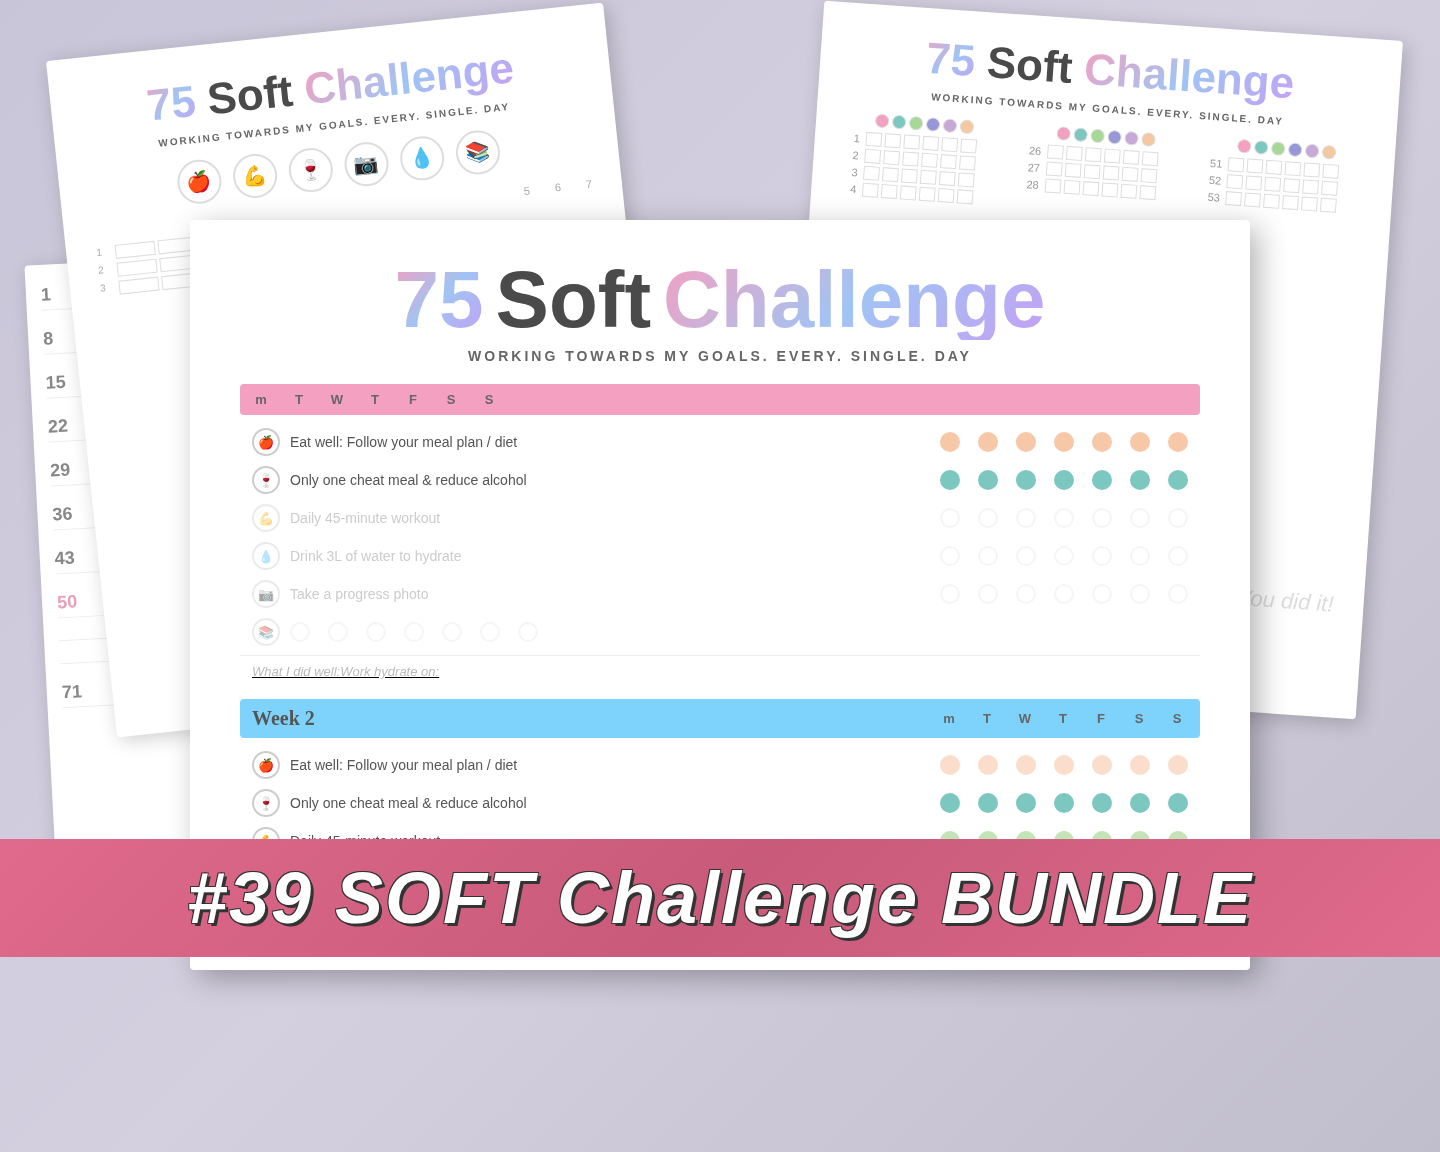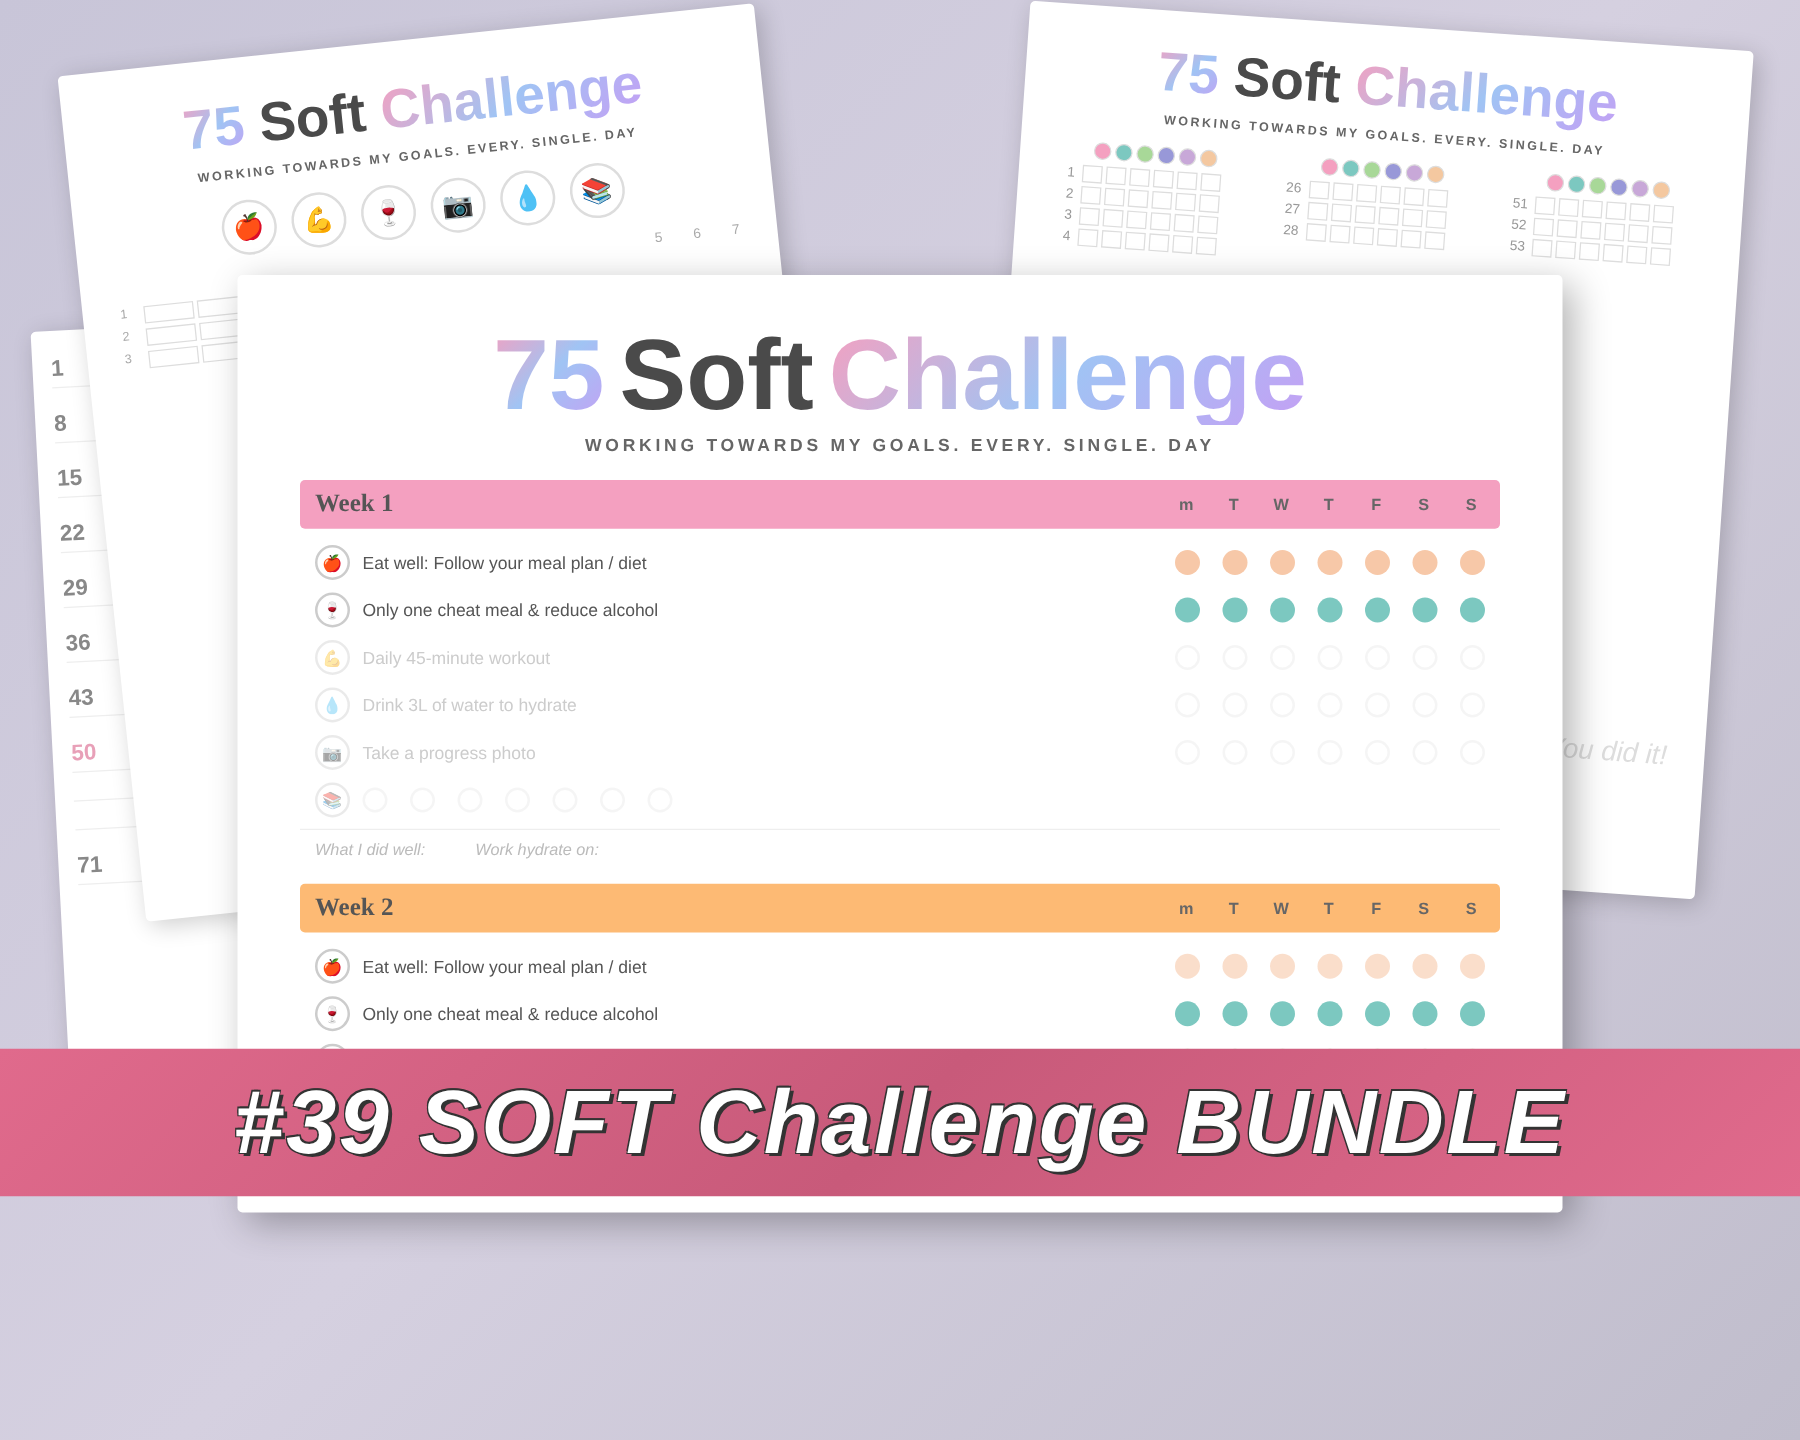--- a/index.html
+++ b/index.html
@@ -156,21 +156,21 @@
     
     .week-header {
       display: flex;
       align-items: center;
       border-radius: 4px;
       padding: 8px 12px;
       margin-bottom: 8px;
     }
 
     .week-header.pink { background: #f4a0c0; }
-    .week-header.mint { background: #fdba74; }
+    .week-header.mint { background: #7dd3fc; }
 
     .week-label {
       font-size: 20px;
       font-weight: 700;
       color: #555;
       flex: 1;
       font-family: 'Comic Sans MS', cursive;
     }
 
     .days-header {
@@ -229,24 +229,24 @@
     .dot-peach { background: #f7c8a8; }
     .dot-teal { background: #7cc8c0; }
     .dot-green { background: #a8d898; }
     .dot-purple { background: #9898d8; }
     .dot-lavender { background: #c8a8d8; }
     .dot-empty { background: transparent; border: 2px solid #ddd; }
 
     
     .reflection-row {
       display: flex;
-      gap: 40px;
       padding: 8px 12px;
       border-top: 1px solid #eee;
       margin-top: 4px;
+      text-decoration: underline;
     }
 
     .reflection-label {
       font-size: 13px;
       color: #bbb;
       font-style: italic;
     }
 
     
     .back-title-75 {
@@ -587,21 +587,20 @@
   <div class="main-title">
     <div class="title-row">
       <span class="title-75">75</span>
       <span class="title-soft">Soft</span>
       <span class="title-challenge">Challenge</span>
     </div>
   </div>
   <div class="subtitle">WORKING TOWARDS MY GOALS. EVERY. SINGLE. DAY</div>
 
   <div class="week-header pink">
-    <span class="week-label">Week 1</span>
     <div class="days-header">
       <span>m</span>
       <span>T</span>
       <span>W</span>
       <span>T</span>
       <span>F</span>
       <span>S</span>
       <span>S</span>
     </div>
   </div>

